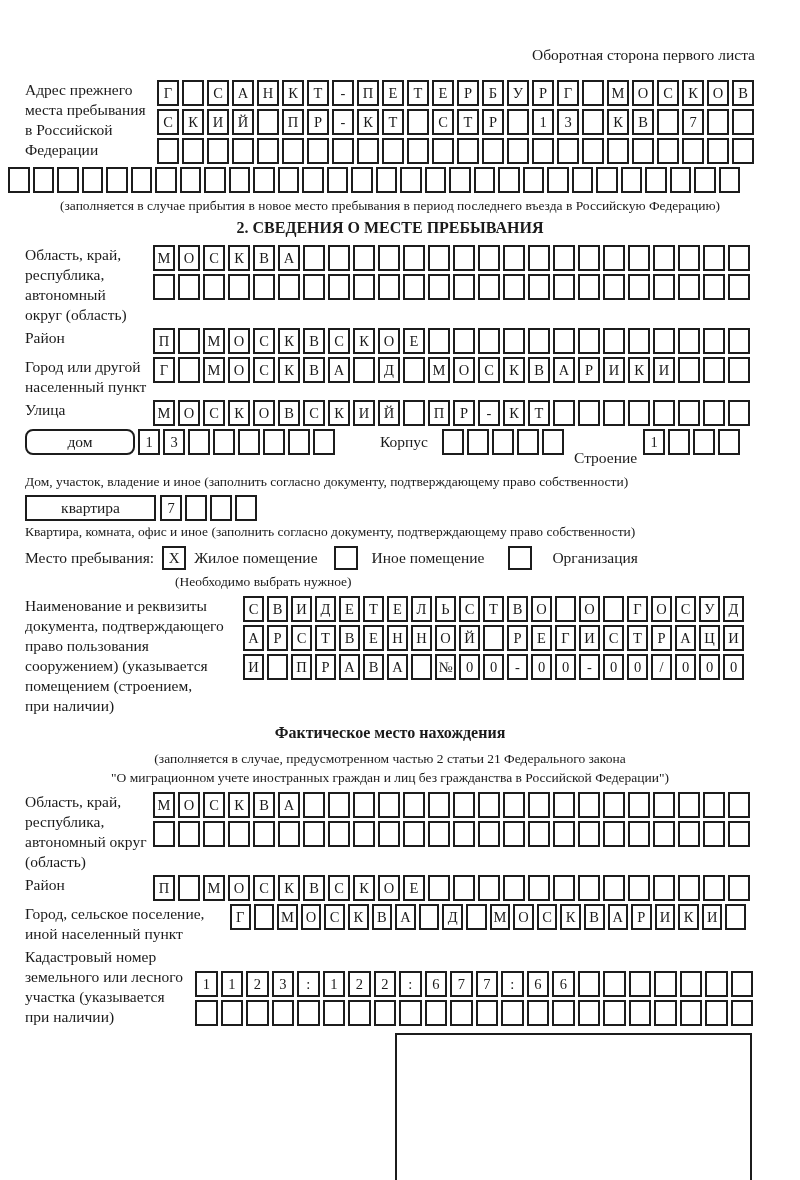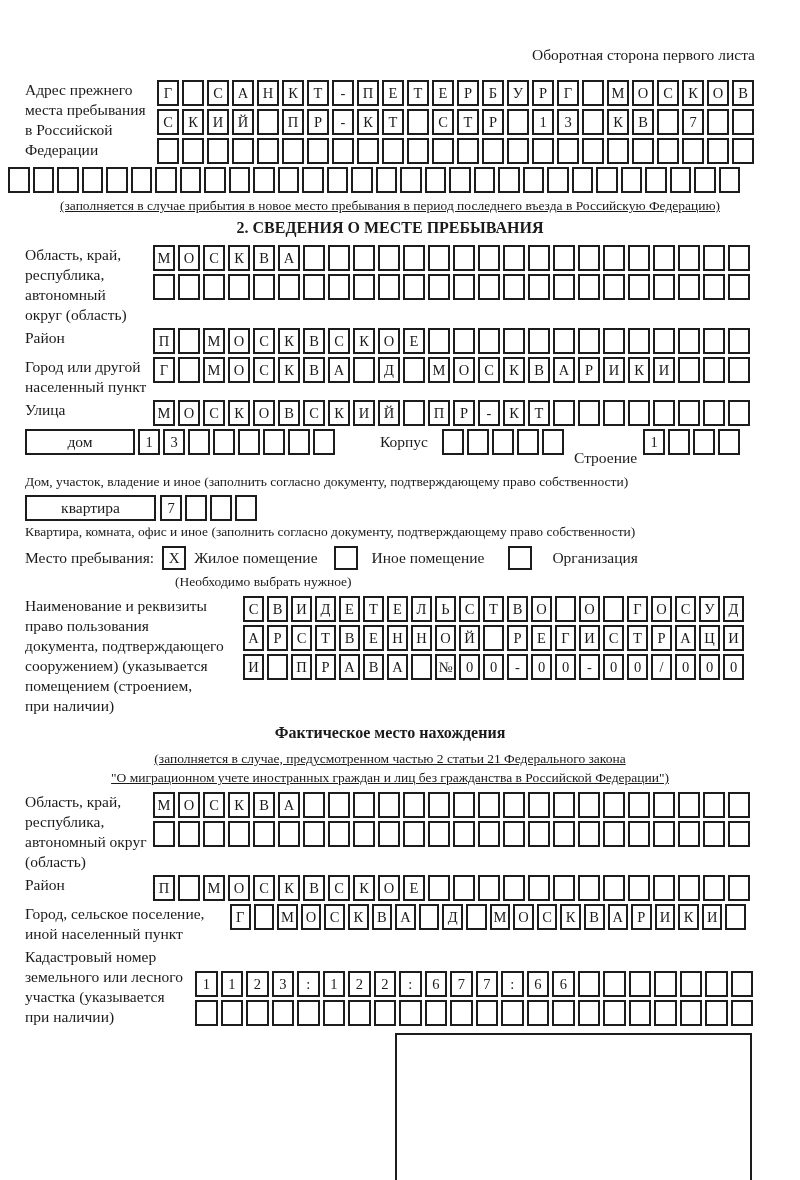--- a/index.html
+++ b/index.html
@@ -20,28 +20,28 @@
   .cell {
     width:18px; height:22px; border:2px solid #1c1c1c; flex-shrink:0;
     font-size:14.5px; line-height:22px; text-align:center; background:#fff;
   }
   .cells-30 .cell { width:17.5px; }
   .cells-21 .cell { width:17px; }
   .cells-22 .cell { width:18.5px; }
   .cells-22c .cell { width:16.6px; }
   .row4 { margin-left:-17px; margin-top:1px; margin-bottom:4px; }
   .note { font-size:13.5px; line-height:17px; margin-bottom:5px; }
-  .center { text-align:center;text-decoration:underline; }
+  .center { text-align:center; }
   .h2 { text-align:center; font-weight:bold; font-size:16px; margin:2px 0 8px 0; }
   .h2b { text-align:center; font-weight:bold; font-size:16px; margin:8px 0 8px 0; }
   .bigbox {
     height:22px; border:2px solid #1c1c1c; text-align:center;
     font-size:15.5px; line-height:22px; flex-shrink:0; background:#fff;
   }
-  .bw106 { width:106px; } .bw127 { width:127px; }
+  .bw106 { width:106px;border-radius:8px; } .bw127 { width:127px; }
   .inline-label { font-size:15.5px; line-height:26px; white-space:nowrap; }
   .ml3{margin-left:3px;} .ml4{margin-left:4px;} .ml6{margin-left:6px;}
   .ml8{margin-left:8px;} .ml10{margin-left:10px;margin-top:16px;} .ml14{margin-left:14px;}
   .ml16{margin-left:16px;} .ml20{margin-left:20px;} .ml24{margin-left:24px;}
   .ml45{margin-left:45px;}
   .checkbox {
     width:20px; height:20px; border:2px solid #1c1c1c; flex-shrink:0;
     text-align:center; font-size:15px; line-height:20px; margin-top:1px; background:#fff;
   }
   .hint { margin-left:150px; margin-bottom:6px; }
@@ -387,22 +387,22 @@
     <div class="checkbox ml16"></div>
     <div class="inline-label ml14">Иное помещение</div>
     <div class="checkbox ml24"></div>
     <div class="inline-label ml20">Организация</div>
   </div>
   <div class="note hint">(Необходимо выбрать нужное)</div>
 
   <div class="frow">
     <div class="flabel w218">
         <div>Наименование и реквизиты</div>
+        <div>документа, подтверждающего</div>
         <div>право пользования</div>
-        <div>документа, подтверждающего</div>
         <div>сооружением) (указывается</div>
         <div>помещением (строением,</div>
         <div>при наличии)</div>
       </div>
     <div class="rows cells-21-wrap">
       <div class="cellrow cells-21">
           <span class="cell">С</span>
           <span class="cell">В</span>
           <span class="cell">И</span>
           <span class="cell">Д</span>

